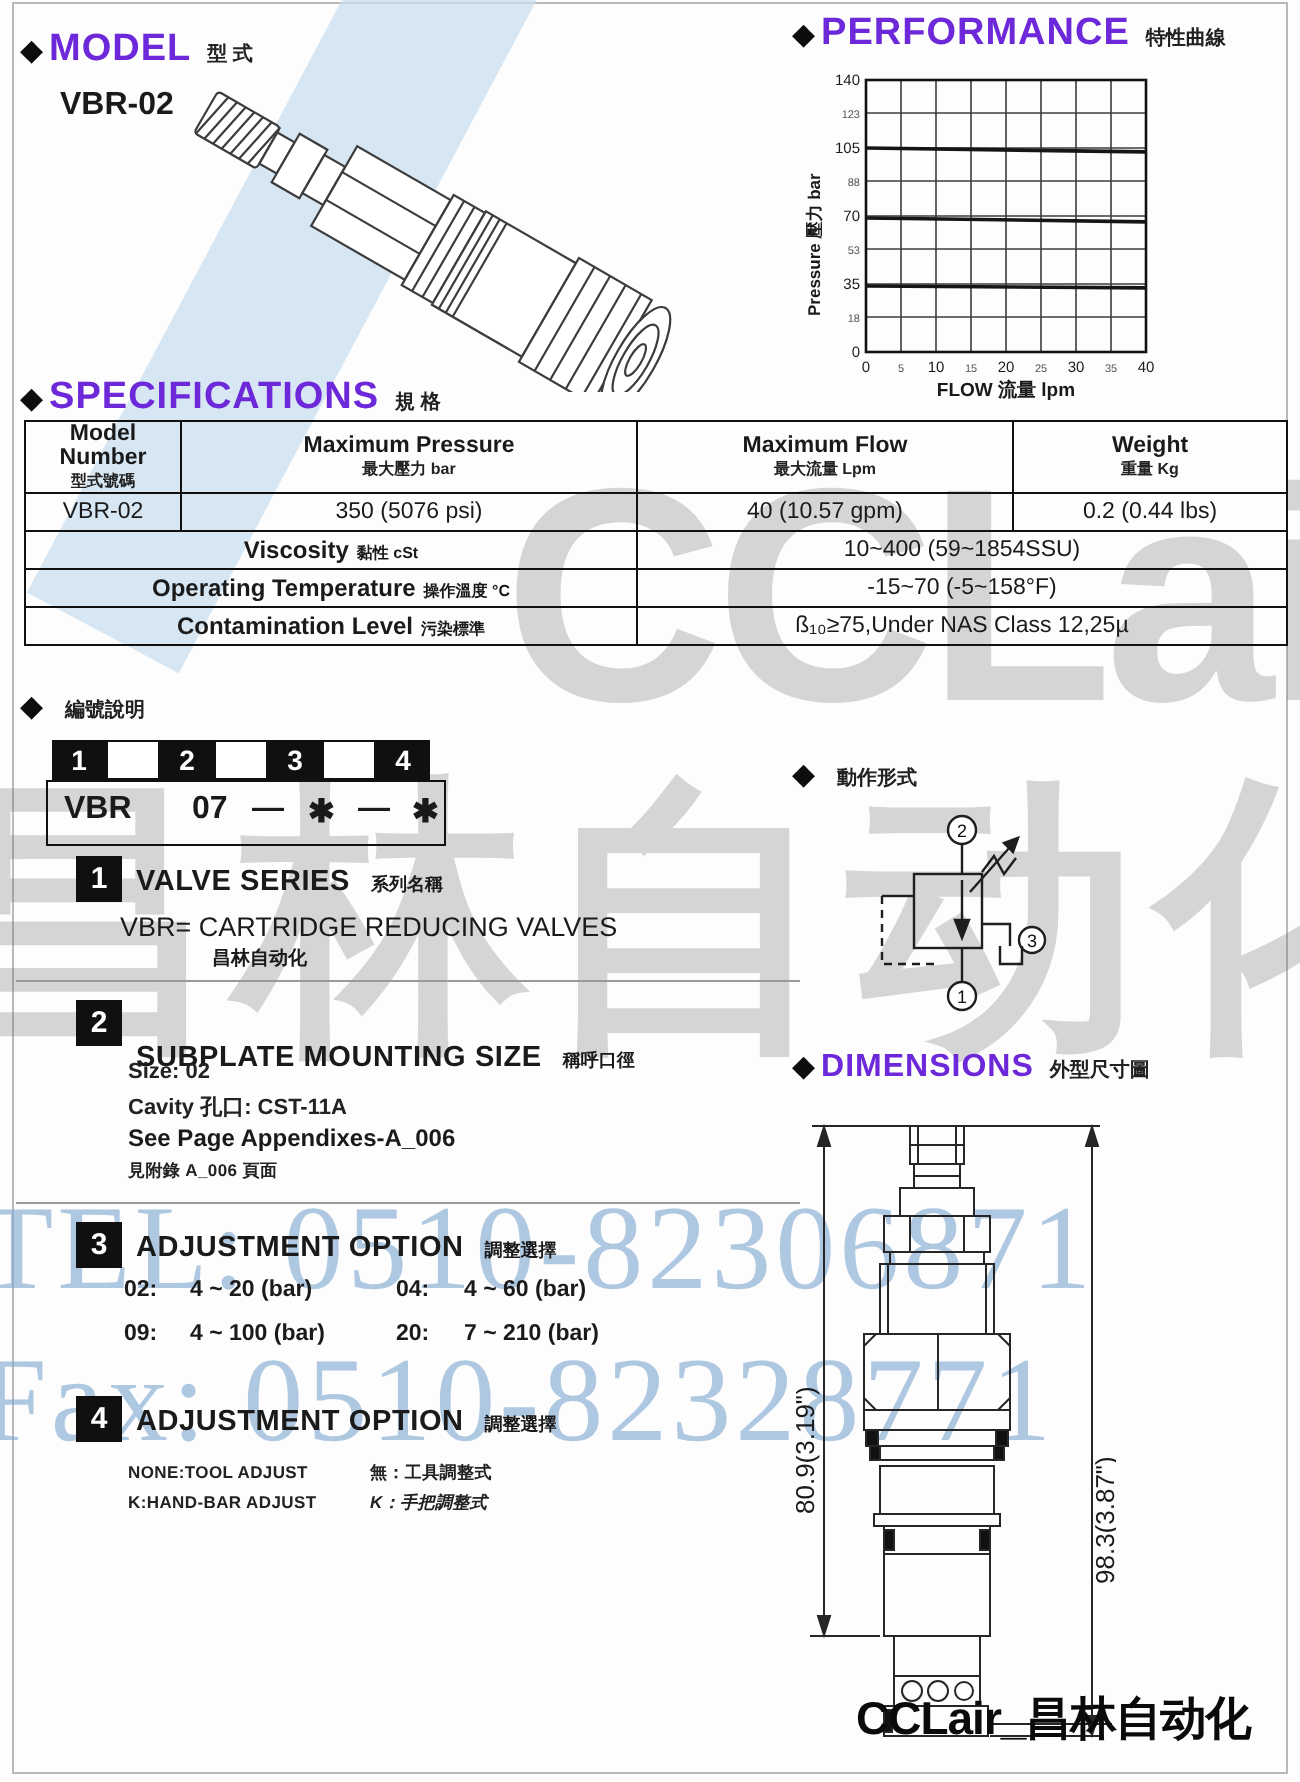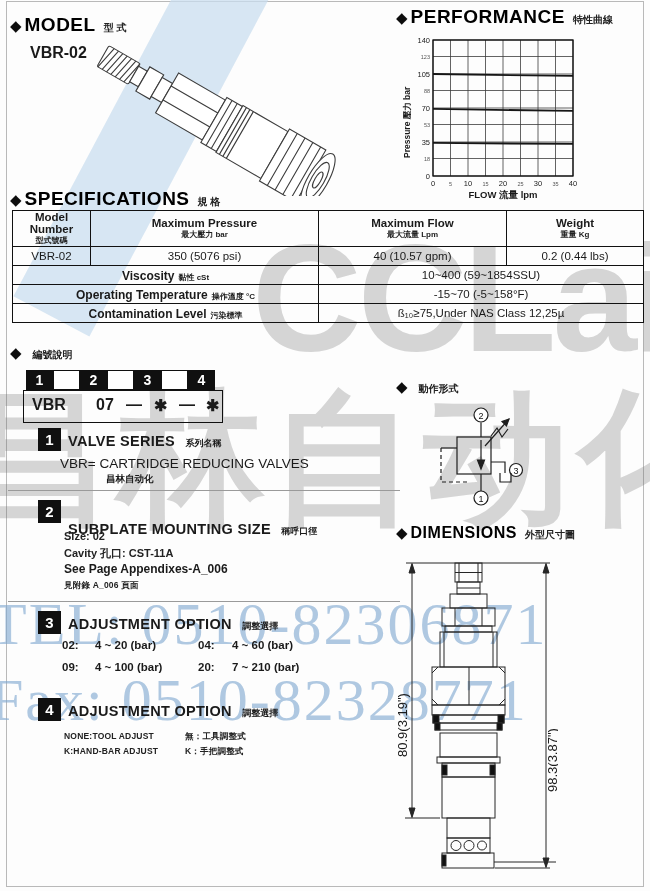--- a/index.html
+++ b/index.html
@@ -10,21 +10,21 @@
   .wm{position:absolute;pointer-events:none;white-space:nowrap;line-height:1;}
   .wm-band{left:-60px;top:88px;width:420px;height:86px;background:#cadeef;opacity:.75;transform:rotate(118deg);}
   .wm-ccl{left:28px;top:212px;font-size:158px;font-weight:bold;letter-spacing:-6px;color:rgba(160,198,228,.62);}
   .wm-cclair{left:252px;top:222px;font-size:152px;font-weight:bold;letter-spacing:-4px;color:rgba(110,110,110,.28);}
   .wm-cn{left:-35px;top:386px;font-size:146px;font-weight:bold;letter-spacing:7px;color:rgba(110,110,110,.28);}
   .wm-tel{left:-10px;top:594px;font-family:"Liberation Serif",serif;font-size:60px;letter-spacing:2px;color:rgba(128,168,208,.62);}
   .wm-fax{left:-10px;top:670px;font-family:"Liberation Serif",serif;font-size:60px;letter-spacing:2px;color:rgba(128,168,208,.62);}
   
   .hdr{position:absolute;display:flex;align-items:baseline;white-space:nowrap;}
   .diamond{font-size:15px;color:#0d0d0d;margin-right:3px;}
-  .hdr-en{font-size:19px;font-weight:bold;letter-spacing:.5px;color:#000000;}
+  .hdr-en{font-size:19px;font-weight:bold;letter-spacing:.5px;color:#6d28d9;}
   .hdr-cn{font-size:10px;font-weight:bold;margin-left:8px;color:#222;}
   .hdr-sm .hdr-en{font-size:16px;}
   
   .model-code{position:absolute;left:30px;top:44px;font-size:16px;font-weight:bold;}
   
   table.spec{position:absolute;left:12px;top:210px;border-collapse:collapse;table-layout:fixed;width:631px;}
   table.spec td{border:1px solid #111;text-align:center;vertical-align:middle;padding:0 4px;}
   .th-en{font-size:11.5px;font-weight:bold;}
   .th-cn{font-size:8px;font-weight:bold;color:#222;}
   .cell-val{font-size:11.5px;}
@@ -262,21 +262,21 @@
   <div class="opt" style="left:232px;top:661px;">7 ~ 210 (bar)</div>
 
   <div class="numbox" style="left:38px;top:698px;">4</div>
   <div class="sec-title" style="left:68px;top:702px;">
     <span class="en">ADJUSTMENT OPTION</span>
     <span class="cn">調整選擇</span>
   </div>
   <div class="tiny" style="left:64px;top:731px;">NONE:TOOL ADJUST</div>
   <div class="tiny" style="left:185px;top:731px;">無：工具調整式</div>
   <div class="tiny" style="left:64px;top:746px;">K:HAND-BAR ADJUST</div>
-  <div class="tiny" style="left:185px;top:746px;">K：手把調整式</div>
+  <div class="tiny" style="left:185px;top:746px;font-style:italic;">K：手把調整式</div>
 
   <div class="hdr hdr-sm" style="left:396px;top:378px;">
     <span class="diamond">◆</span>
     <span class="hdr-cn">動作形式</span>
   </div>
   <svg class="abs" style="left:405px;top:396px;" width="135" height="115" viewBox="0 0 135 115">
     <g stroke="#1e1e1e" fill="none" stroke-width="1.2">
       <circle cx="76" cy="19" r="7" fill="#fff"></circle>
       <circle cx="76" cy="102" r="7" fill="#fff"></circle>
       <circle cx="111" cy="74" r="6.5" fill="#fff"></circle>
@@ -346,13 +346,14 @@
         <circle cx="71" cy="295.5" r="5"></circle>
         <circle cx="84" cy="295.5" r="4.5"></circle>
       <rect x="44" y="303" width="52" height="15"></rect>
       <rect x="44" y="305" width="4" height="11" fill="#111"></rect>
       <line x1="96" y1="312" x2="158" y2="312"></line>
     </g>
     <text transform="translate(9,207) rotate(-90)" font-size="13" fill="#1a1a1a">80.9(3.19")</text>
     <text transform="translate(159,242) rotate(-90)" font-size="13" fill="#1a1a1a">98.3(3.87")</text>
   </svg>
 
+  <div class="logo">CCLair_昌林自动化</div>
 </div>
 
 </body></html>

